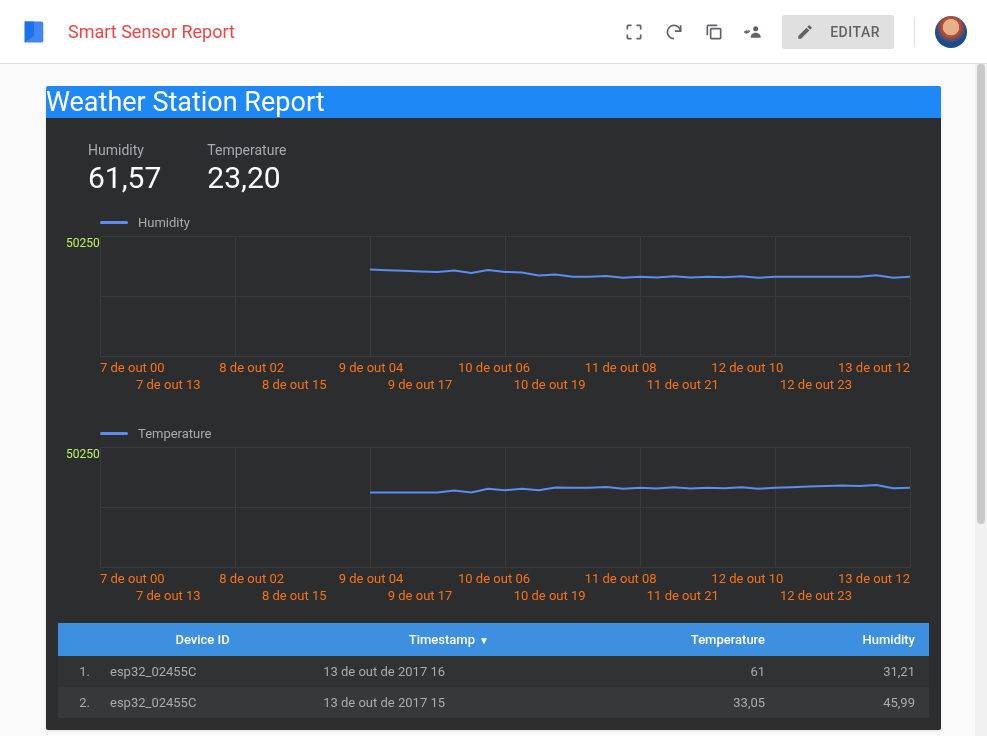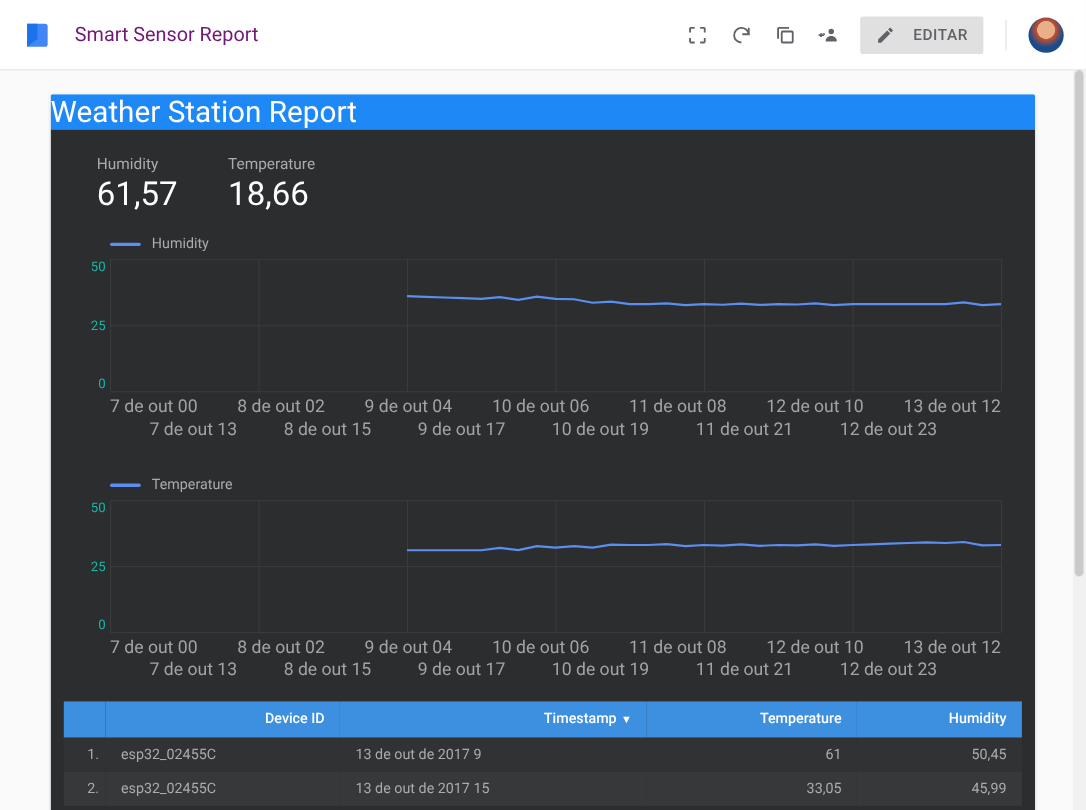--- a/index.html
+++ b/index.html
@@ -15,21 +15,21 @@
   height: 64px;
   background: #fff;
   display: flex;
   align-items: center;
   padding: 0 20px;
   border-bottom: 1px solid #e0e0e0;
 }
 .logo {
   width: 28px; height: 28px; margin-right: 20px;
 }
-.toolbar-title { font-size: 18px; color: #701a75; font-weight: 400; }
+.toolbar-title { font-size: 18px; color: #ef4444; font-weight: 400; }
 .toolbar-spacer { flex: 1; }
 .toolbar-icon {
   width: 40px; height: 40px; display:flex; align-items:center; justify-content:center;
   color:#5f6368; cursor:pointer; border-radius:50%;
 }
 .editar-btn {
   display:flex; align-items:center; gap:16px; background:#e0e0e0;
   padding:8px 14px; border-radius:2px; color:#5f6368; font-size:14px;
   font-weight:500; letter-spacing:0.5px; cursor:pointer; margin:0 8px;
 }
@@ -50,35 +50,35 @@
 }
 .report-body { background:#2c2d2f; color:#a7acb1; padding:18px 12px 12px 12px; }
 .scorecards { display:flex; gap:46px; padding:6px 30px 14px; }
 .scorecard-label { font-size:14px; color:#a7acb1; }
 .scorecard-value { font-size:30px; color:#fff; font-weight:400; margin-top:2px; }
 .chart-block { padding: 6px 0 4px; }
 .legend { display:flex; align-items:center; gap:10px; padding-left:42px; margin-bottom:6px; font-size:13px; }
 .legend-swatch { width:28px; height:3px; background:#5b8ef0; border-radius:2px; display:inline-block; }
 .chart-wrap { position:relative; padding-left:42px; padding-right:0; }
 .y-labels { position:absolute; left:8px; top:0; height:120px; width:30px;
-  display:flex; flex-direction:column; justify-content:space-between;
-  font-size:12px; color:#14b8a6; text-align:right; }
+  display:flex; flex-direction:row; justify-content:space-between;
+  font-size:12px; color:#bef264; text-align:right; }
 .plot {
   position:relative; height:120px; width:810px; background:#2c2d2f;
 }
 .gridline-h { position:absolute; left:0; right:0; height:1px; background:#3a3b3d; }
 .gridline-v { position:absolute; top:0; bottom:0; width:1px; background:#3a3b3d; }
-.x-labels { padding-left:42px; font-size:16px; color:#a3a3a3; margin-top:4px; line-height:1.3; }
+.x-labels { padding-left:42px; font-size:13px; color:#f97316; margin-top:4px; line-height:1.3; }
 .x-row { display:flex; justify-content:space-between; width:810px; }
 .x-row.indent > span:first-child { margin-left:36px; }
 .x-row.indent > span:last-child { margin-right:58px; }
 svg.line { position:absolute; left:0; top:0; }
 .data-table { margin:14px 0 0; width:100%; border-collapse:collapse; font-size:13px; }
 .data-table th {
-  background:#3d8fe0; color:#fff; text-align:right; padding:9px 14px; font-weight:500;
+  background:#3d8fe0; color:#fff; text-align:center; padding:9px 14px; font-weight:500;
 }
 .data-table th.num, .data-table td.num { text-align:right; }
 .data-table td { padding:8px 14px; color:#a7acb1; }
 .data-table tr.odd { background:#313234; }
 .data-table tr.even { background:#373839; }
 .row-idx { width:38px; text-align:right; padding-right:6px !important; color:#888; }
 .sort-ind { font-size:10px; margin-left:4px; }
 .scrollbar-track { position:fixed; right:0; top:64px; width:12px; height:672px; background:#f1f1f1; }
 .scrollbar-thumb { position:absolute; right:2px; top:0; width:8px; height:460px; background:#c9c9c9; border-radius:4px; }
 </style>
@@ -133,21 +133,21 @@
     <div class="report-header">Weather Station Report</div>
     <div class="report-body">
 
       <div class="scorecards">
         <div>
           <div class="scorecard-label">Humidity</div>
           <div class="scorecard-value">61,57</div>
         </div>
         <div>
           <div class="scorecard-label">Temperature</div>
-          <div class="scorecard-value">18,66</div>
+          <div class="scorecard-value">23,20</div>
         </div>
       </div>
 
       <div class="chart-block">
         <div class="legend">
           <span class="legend-swatch"></span>
           <span>Humidity</span>
         </div>
         <div class="chart-wrap">
           <div class="y-labels">
@@ -251,23 +251,23 @@
               <span>Timestamp</span><span class="sort-ind">▼</span>
             </th>
             <th class="num">Temperature</th>
             <th class="num">Humidity</th>
           </tr>
         </thead>
         <tbody id="table-body">
             <tr class="odd">
               <td class="row-idx">1.</td>
               <td>esp32_02455C</td>
-              <td>13 de out de 2017 9</td>
+              <td>13 de out de 2017 16</td>
               <td class="num">61</td>
-              <td class="num">50,45</td>
+              <td class="num">31,21</td>
             </tr>
             <tr class="even">
               <td class="row-idx">2.</td>
               <td>esp32_02455C</td>
               <td>13 de out de 2017 15</td>
               <td class="num">33,05</td>
               <td class="num">45,99</td>
             </tr>
           </tbody>
       </table>

